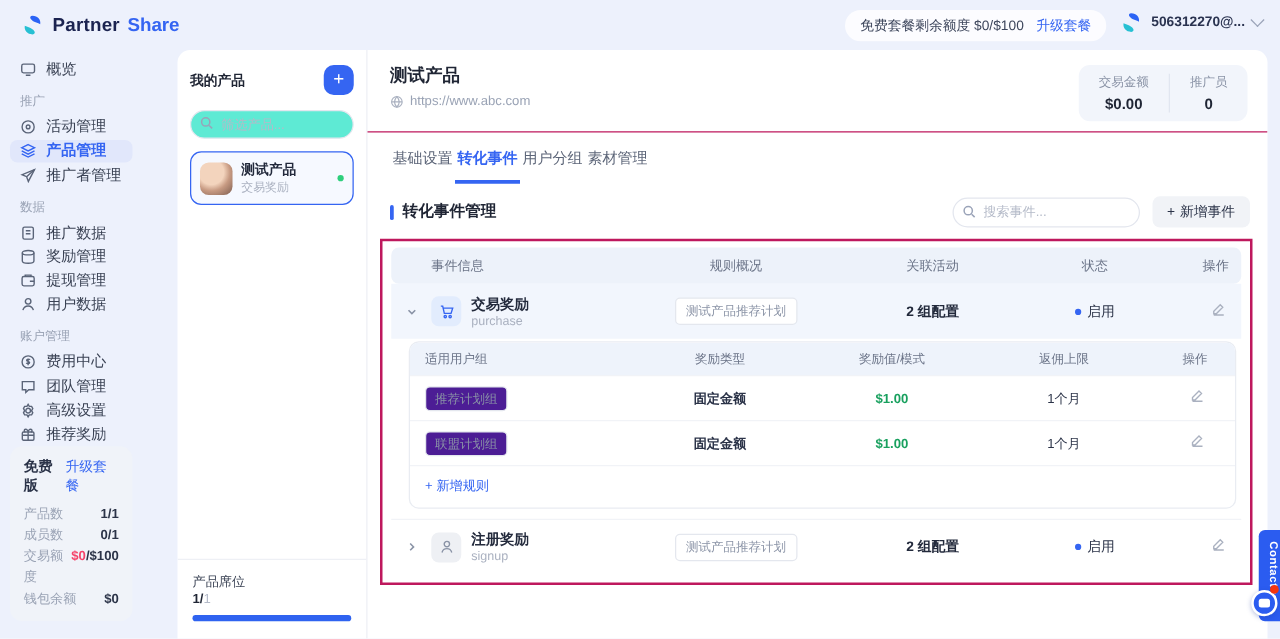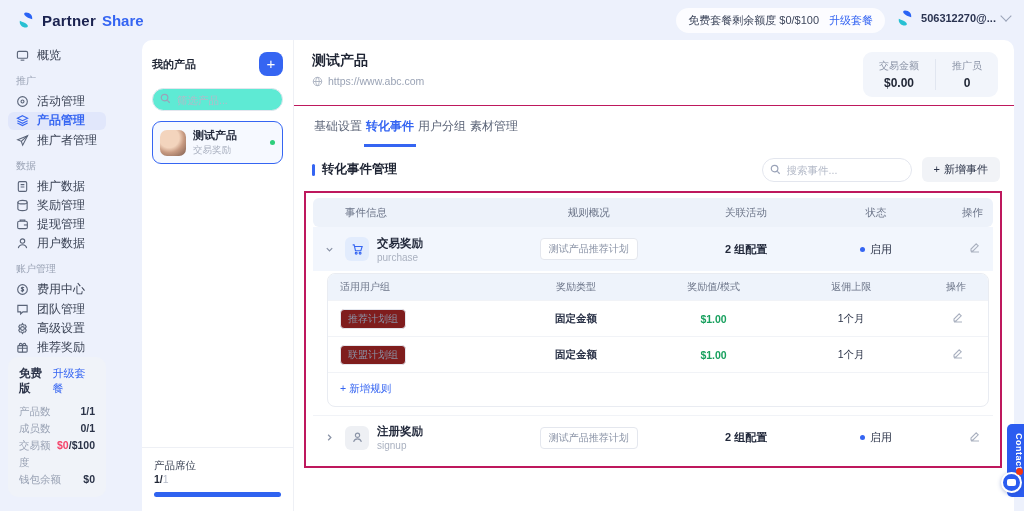--- a/index.html
+++ b/index.html
@@ -110,21 +110,21 @@
   .sdot { width:5px; height:5px; border-radius:50%; background:#3565f2; }
   .opcell { text-align:right; padding-right:12px; }
   .pencil { width:12px; height:12px; stroke:#aab1c0; cursor:pointer; }
 
   
   .subwrap { border:1px solid #e9ecf2; border-radius:8px; margin:2px 4px 8px 14px; overflow:hidden; background:#fff; }
   .rule-grid { display:grid; grid-template-columns:1.7fr 1.4fr 1.4fr 1.4fr 56px; align-items:center; padding:0 12px; }
   .rule-head { background:#eef3fb; height:26px; font-size:10px; color:#6b7488; }
   .rule-row { height:36px; font-size:10.5px; border-top:1px solid #f1f3f7; }
   .rule-row:first-of-type { border-top:none; }
-  .gtag { display:inline-block; border:1px solid #e4e7ee; border-radius:4px; padding:2px 7px; font-size:10px; color:#8a93a6; background:#7f1d1d; }
+  .gtag { display:inline-block; border:1px solid #e4e7ee; border-radius:4px; padding:2px 7px; font-size:10px; color:#8a93a6; background:#4c1d95; }
   .rc { text-align:center; color:#2b3348; font-weight:bold; }
   .rgreen { text-align:center; color:#18a05e; font-weight:bold; }
   .rcap { text-align:center; color:#2b3348; font-weight:normal; }
   .addrule { padding:9px 12px 10px; border-top:1px solid #f1f3f7; font-size:10.5px; color:#3565f2; cursor:pointer; }
   .addrule .plus { margin-right:3px; }
   .row-sep { border-top:1px solid #f1f3f7; }
 
   
   .contact-tab { position:absolute; right:0; top:424px; width:17px; background:#2b5cf0; color:#fff; writing-mode:vertical-rl; font-size:9px; font-weight:bold; letter-spacing:.5px; padding:9px 0 12px; text-align:center; border-radius:5px 0 0 5px; cursor:pointer; }
   .contact-bubble { position:absolute; right:2px; top:472px; width:21px; height:21px; background:#2b5cf0; border:2px solid #fff; border-radius:50%; box-shadow:0 1px 4px rgba(30,60,160,.35); cursor:pointer; display:flex; align-items:center; justify-content:center; }

